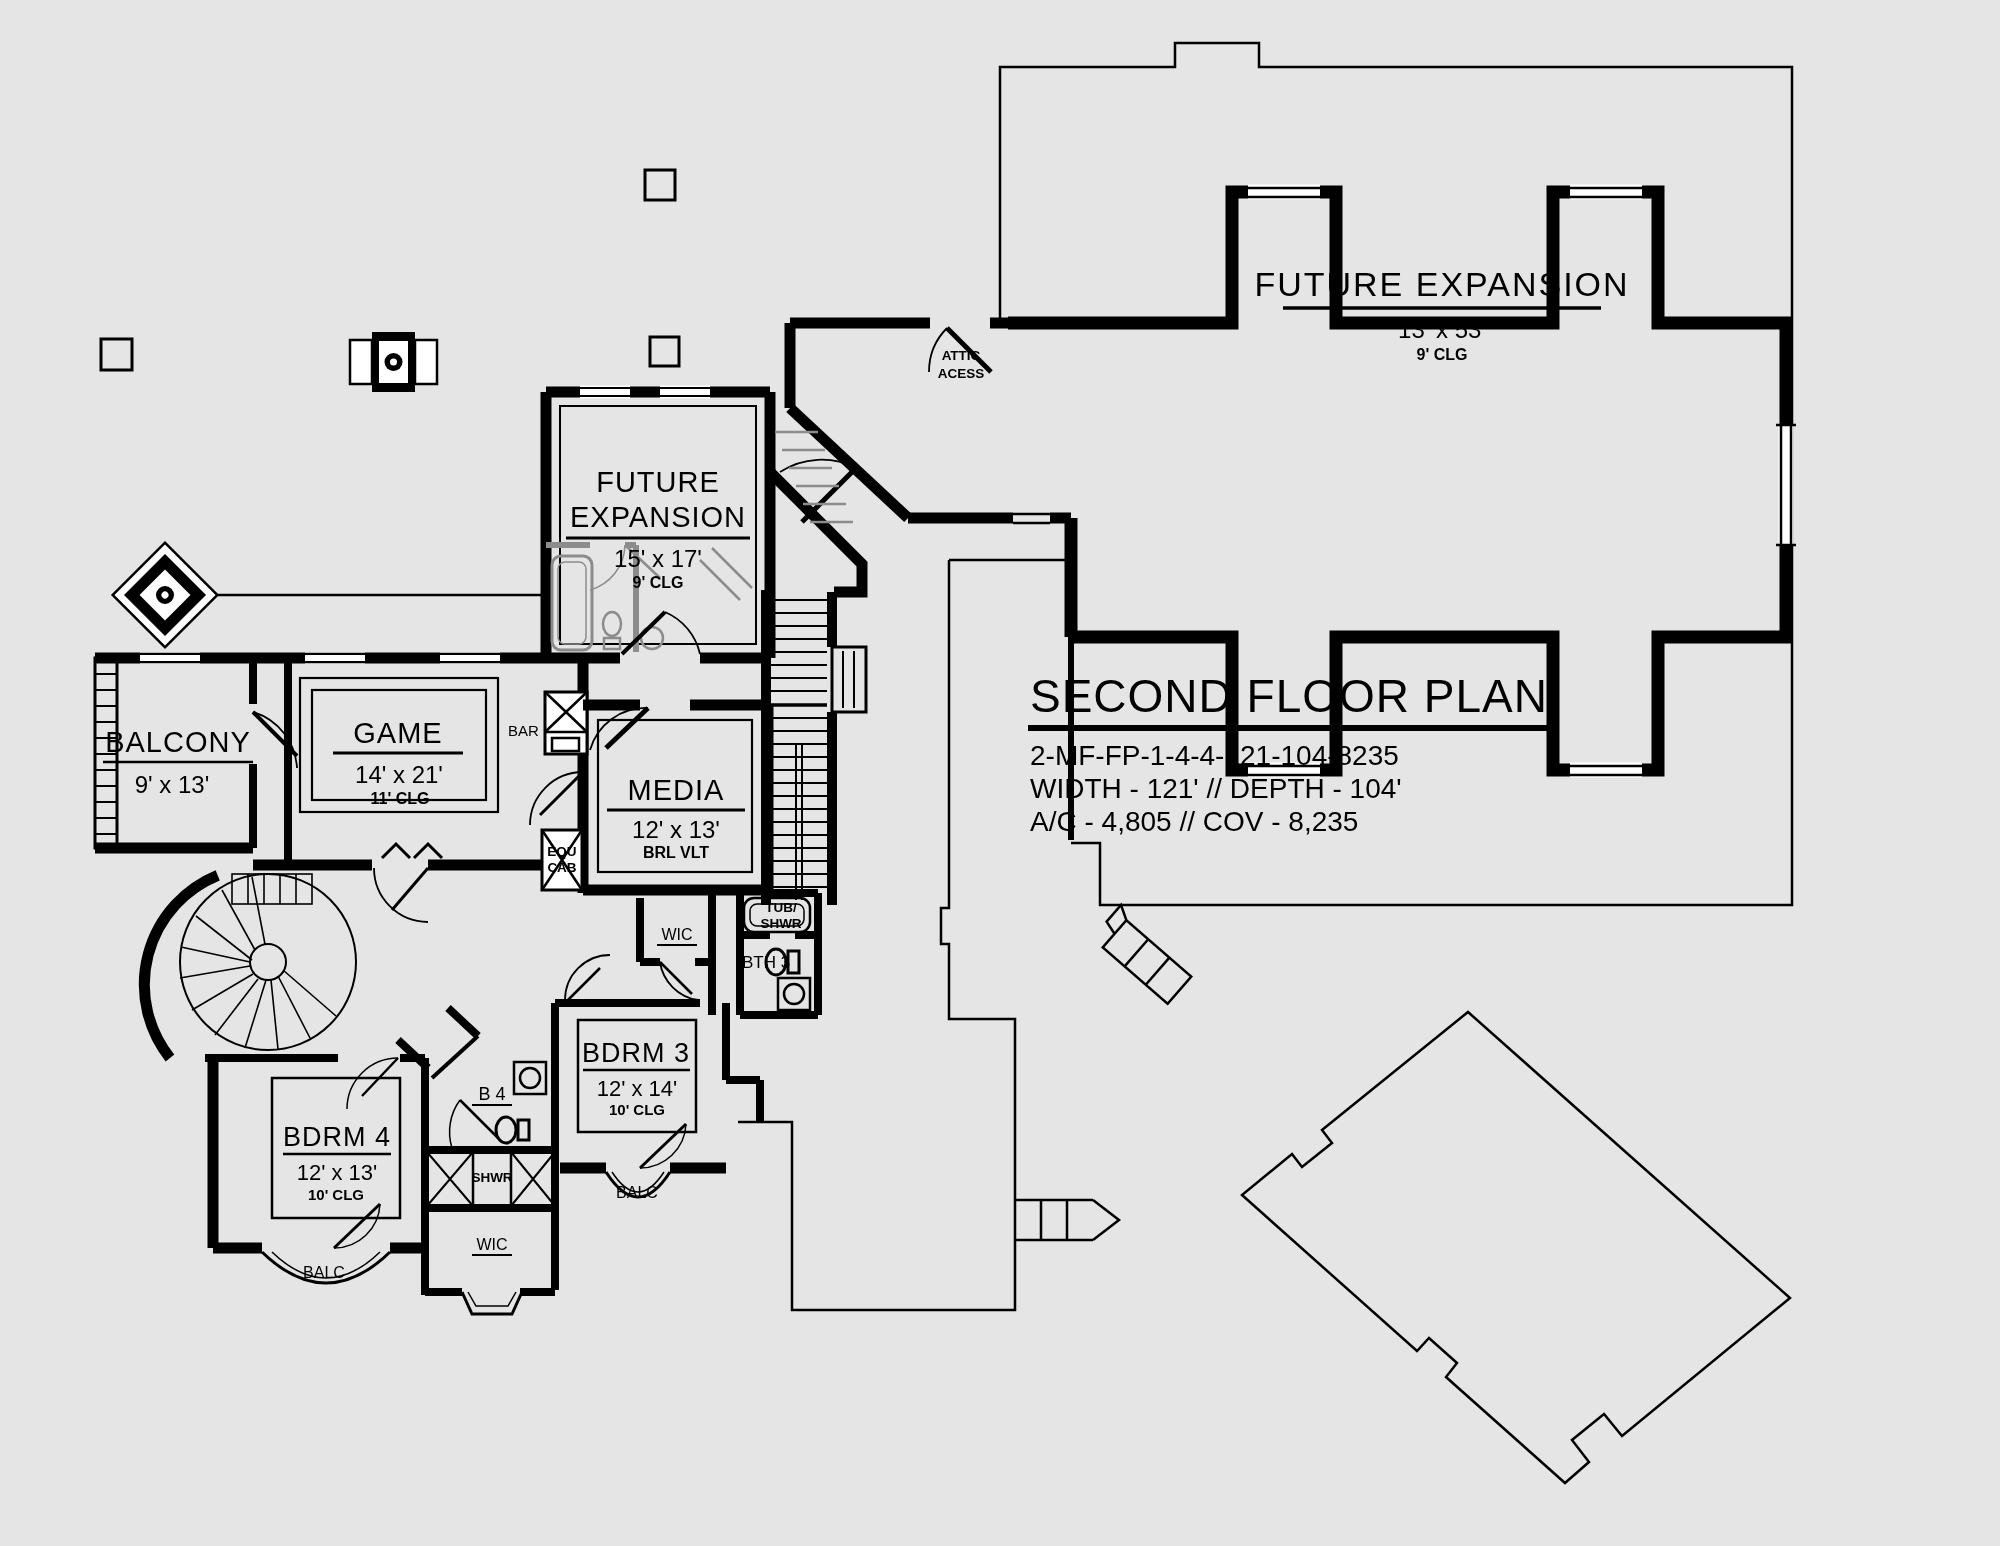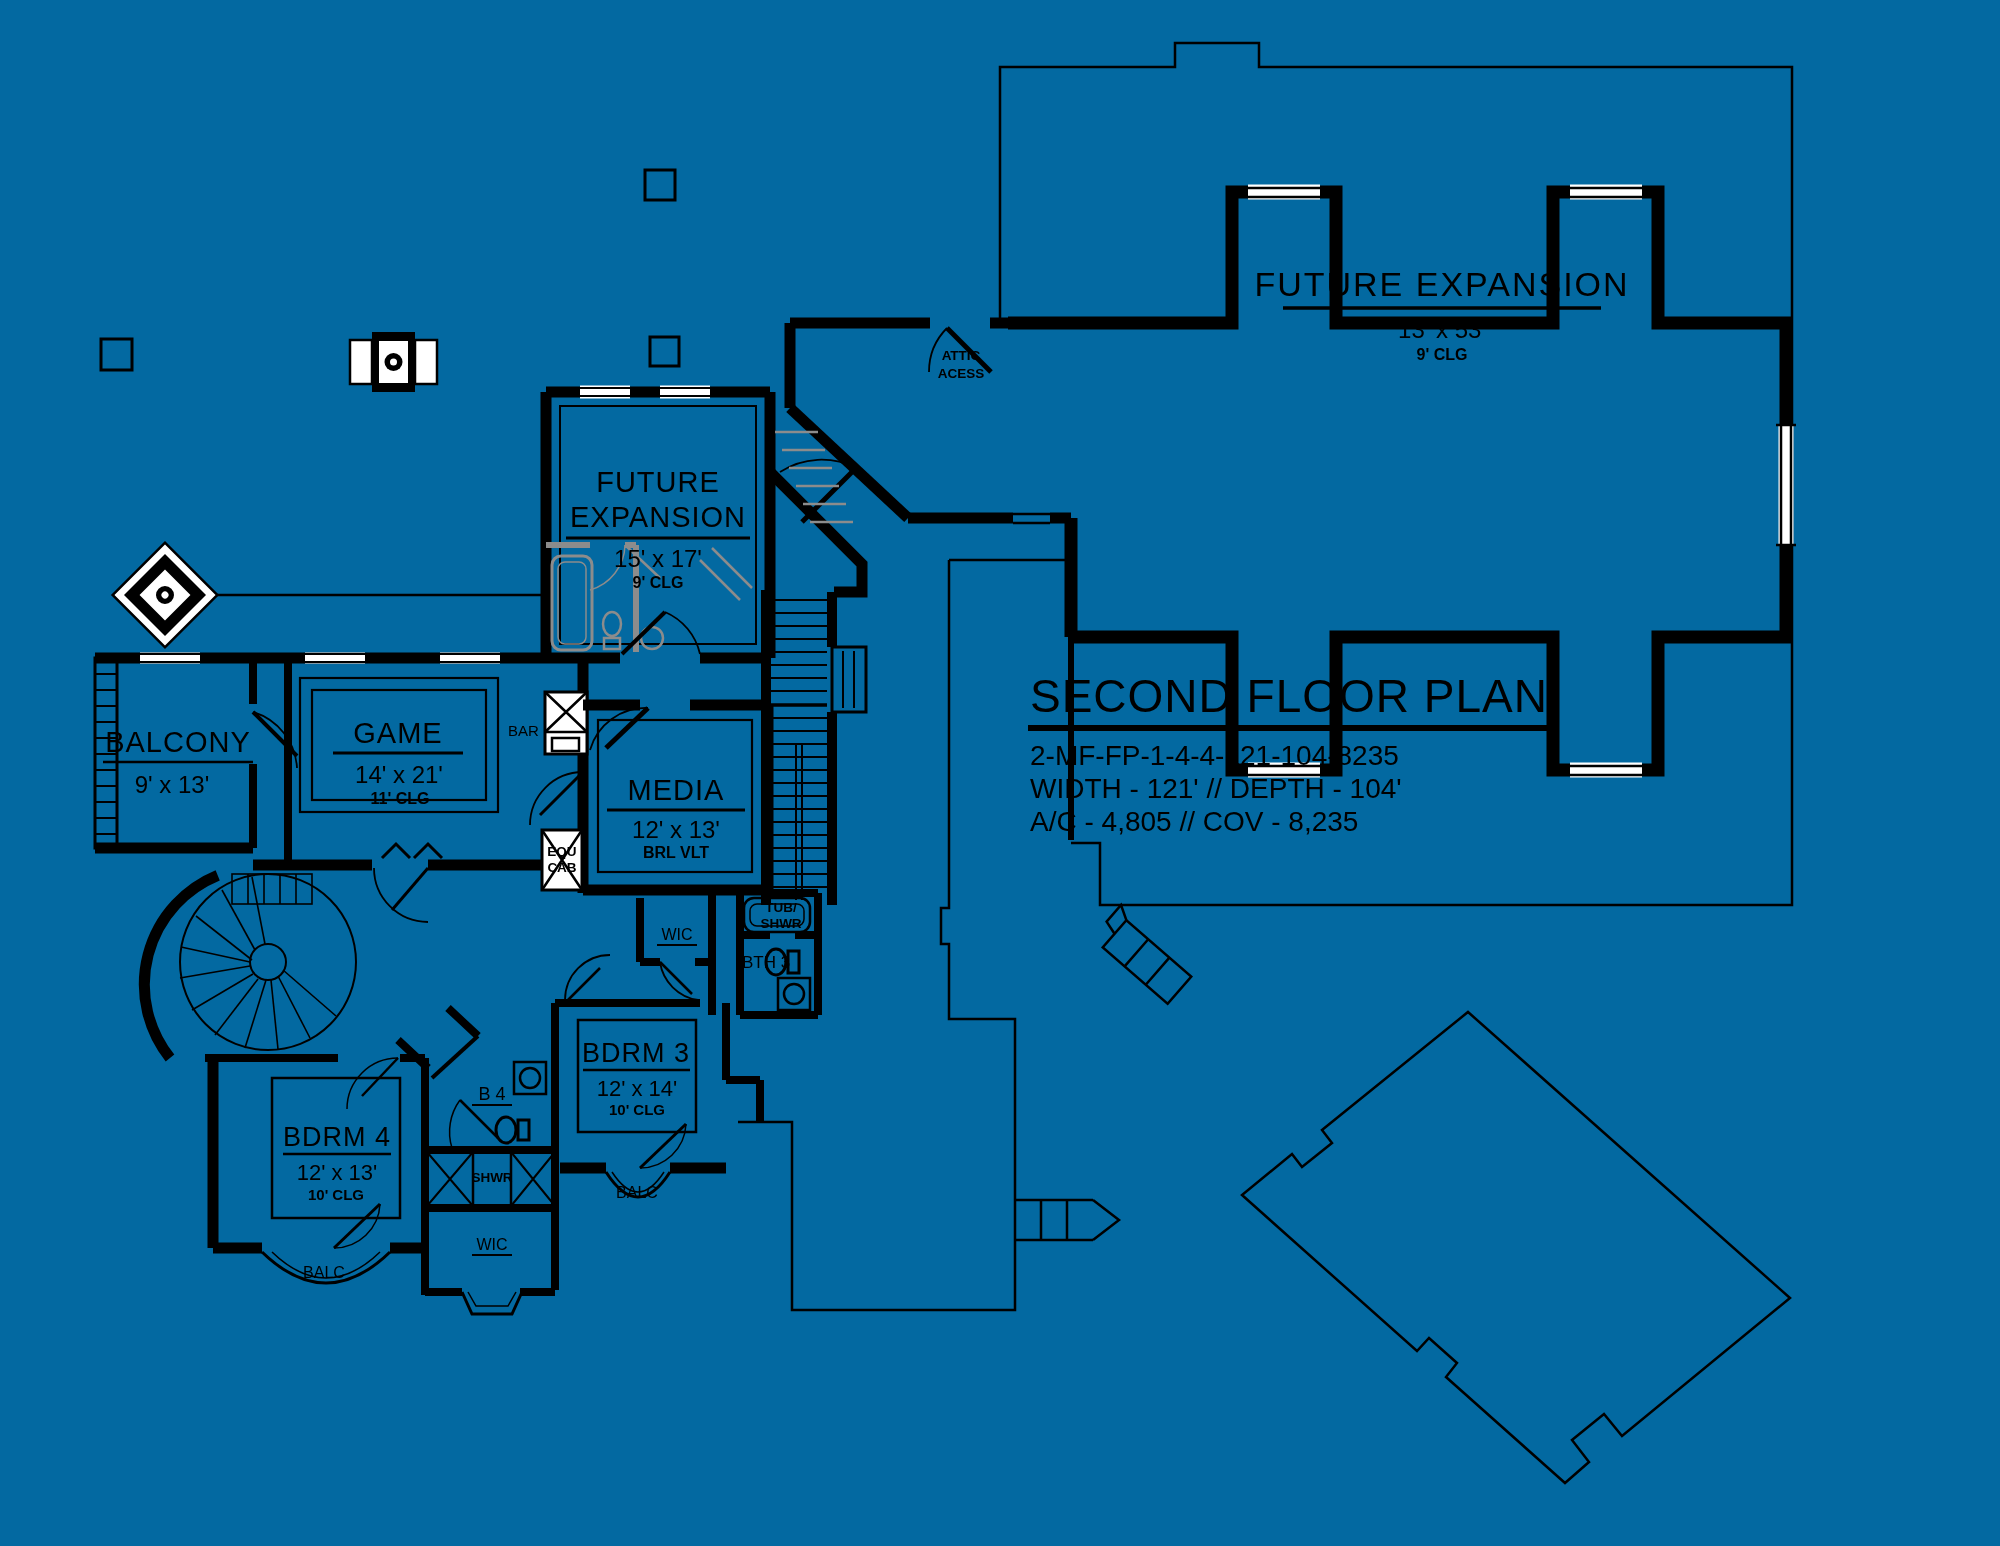--- a/index.html
+++ b/index.html
@@ -1,16 +1,16 @@
 <!DOCTYPE html>
 <html><head>
 <meta charset="utf-8">
 <style>
   html,body{margin:0;padding:0;background:#ffffff;}
-  #canvas{position:relative;width:2000px;height:1546px;background:#0369a1;overflow:hidden;}
+  #canvas{position:relative;width:2000px;height:1546px;background:#e5e5e5;overflow:hidden;}
   svg{position:absolute;left:0;top:0;}
   text{font-family:"Liberation Sans","DejaVu Sans",sans-serif;fill:#000;}
   .rm{font-size:29px;letter-spacing:1px;}
   .rm-big{font-size:34px;letter-spacing:2px;}
   .dim{font-size:24px;}
   .clg{font-size:16px;font-weight:bold;}
   .sm{font-size:17px;}
   .tiny{font-size:13.5px;font-weight:bold;}
   .title{font-size:46px;letter-spacing:1px;}
   .info{font-size:28px;}

